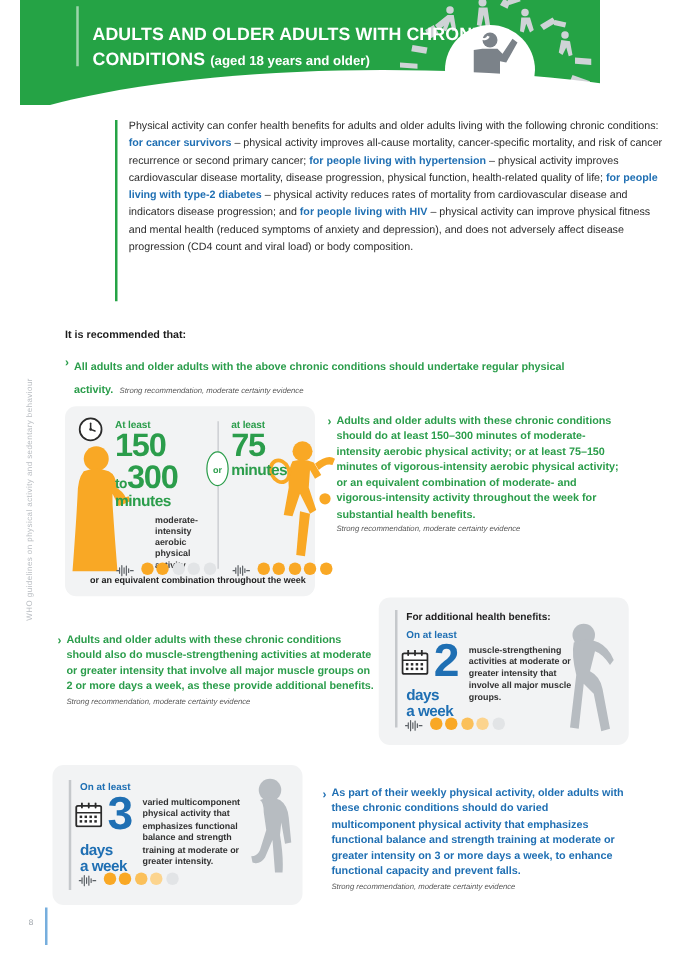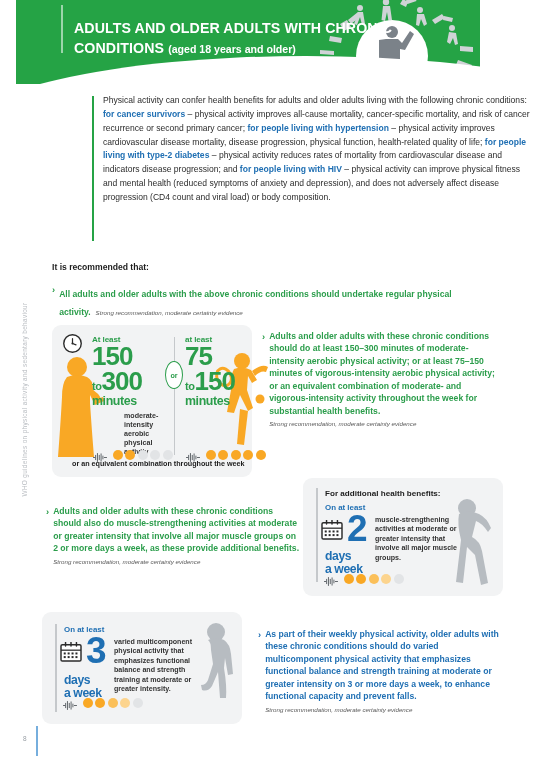--- a/index.html
+++ b/index.html
@@ -416,21 +416,20 @@
       <div class="atleast">At least</div>
       <div class="bignum">150</div>
       <div class="bignum2"><span class="to">to</span><span>300</span></div>
       <div class="minutes">minutes</div>
       <div class="desc">moderate-intensity aerobic physical activity</div>
     </div>
 
     <div class="aero-col aero-right">
       <div class="atleast">at least</div>
       <div class="bignum">75</div>
-      <div class="bignum2"><span class="to">to</span><span>150</span></div>
       <div class="minutes">minutes</div>
     </div>
 
     <div class="or-badge">or</div>
 
     <div class="dotrow" style="left:40px; top:124px;">
       <span class="wave">
         <svg viewBox="0 0 22 14" width="16" height="11">
           <g stroke="#5a5f64" stroke-width="1.3" stroke-linecap="round">
             <line x1="2" y1="7" x2="4" y2="7"></line>

